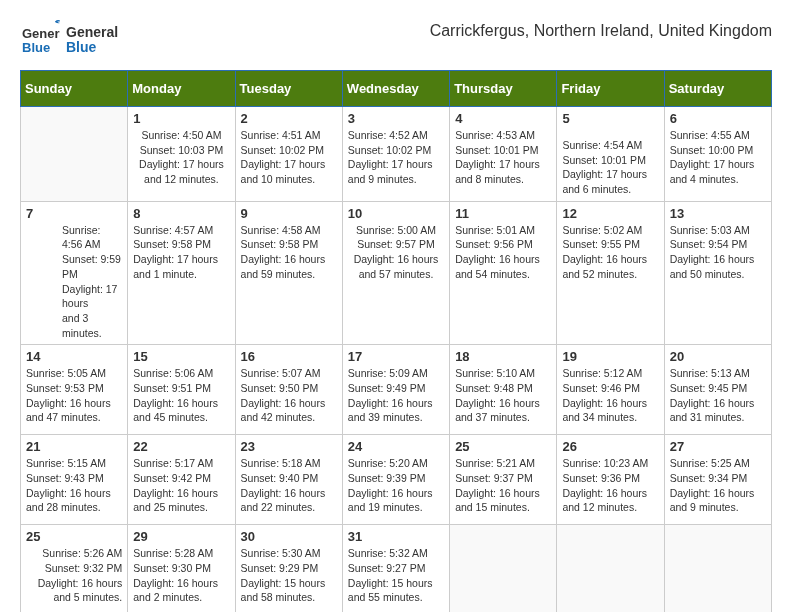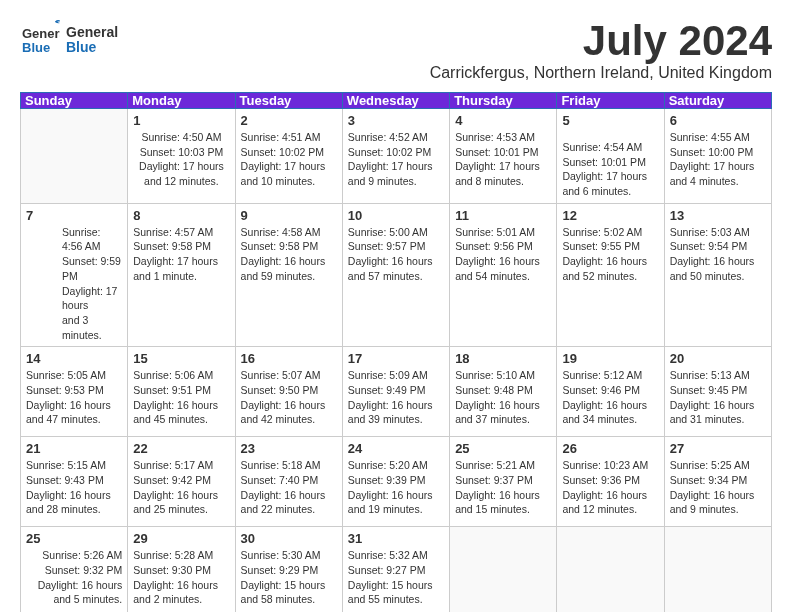--- a/index.html
+++ b/index.html
@@ -30,23 +30,23 @@
       color: #333;
       margin-top: 2px;
     }
     .calendar-table {
       width: 100%;
       border-collapse: collapse;
       margin-top: 10px;
       font-size: 11px;
     }
     .calendar-table thead th {
-      background-color: #6d28d9;
+      background-color: #4d7c0f;
       color: white;
-      padding: 0 4px;
+      padding: 10px 4px;
       text-align: left;
       font-size: 13px;
       font-weight: bold;
       border: 1px solid #2a6db5;
     }
     .calendar-table tbody td {
       vertical-align: top;
       padding: 4px 5px;
       border: 1px solid #ccc;
       width: 107px;
@@ -84,21 +84,20 @@
       <text x="2" y="32" font-size="13" font-weight="bold" fill="#1a6db5" font-family="Arial">Blue</text>
 
       <path d="M110,10 Q120,2 130,8 Q125,12 118,10 Q122,15 128,16 Q118,18 110,12 Z" fill="#1a6db5" transform="scale(0.28) translate(15,-5)"></path>
     </svg>
     <div style="display:flex;flex-direction:column;line-height:1.1;margin-left:2px;">
       <span style="font-size:14px;font-weight:bold;color:#333;">General</span>
       <span style="font-size:14px;font-weight:bold;color:#1a6db5;">Blue</span>
     </div>
   </div>
   <div class="title-section">
-    <div class="month-title">July 2024</div>
     <div class="subtitle">Carrickfergus, Northern Ireland, United Kingdom</div>
   </div>
 </div>
 
 <table class="calendar-table">
   <thead>
     <tr>
     <th>Sunday</th>
         <th>Monday</th>
         <th>Tuesday</th>
@@ -171,21 +170,21 @@
         </td>
         <td>
           <div class="day-number">9</div>
           <div class="day-info" style="white-space: pre-line;">Sunrise: 4:58 AM
 Sunset: 9:58 PM
 Daylight: 16 hours
 and 59 minutes.</div>
         </td>
         <td>
           <div class="day-number">10</div>
-          <div class="day-info" style="white-space: pre-line;">Sunrise: 5:00 AM
+          <div class="day-info" style="white-space: pre-line; text-align: center;">Sunrise: 5:00 AM
 Sunset: 9:57 PM
 Daylight: 16 hours
 and 57 minutes.</div>
         </td>
         <td>
           <div class="day-number">11</div>
           <div class="day-info" style="white-space: pre-line;">Sunrise: 5:01 AM
 Sunset: 9:56 PM
 Daylight: 16 hours
 and 54 minutes.</div>
@@ -267,21 +266,21 @@
         <td>
           <div class="day-number">22</div>
           <div class="day-info" style="white-space: pre-line;">Sunrise: 5:17 AM
 Sunset: 9:42 PM
 Daylight: 16 hours
 and 25 minutes.</div>
         </td>
         <td>
           <div class="day-number">23</div>
           <div class="day-info" style="white-space: pre-line;">Sunrise: 5:18 AM
-Sunset: 7:40 PM
+Sunset: 9:40 PM
 Daylight: 16 hours
 and 22 minutes.</div>
         </td>
         <td>
           <div class="day-number">24</div>
           <div class="day-info" style="white-space: pre-line;">Sunrise: 5:20 AM
 Sunset: 9:39 PM
 Daylight: 16 hours
 and 19 minutes.</div>
         </td>

